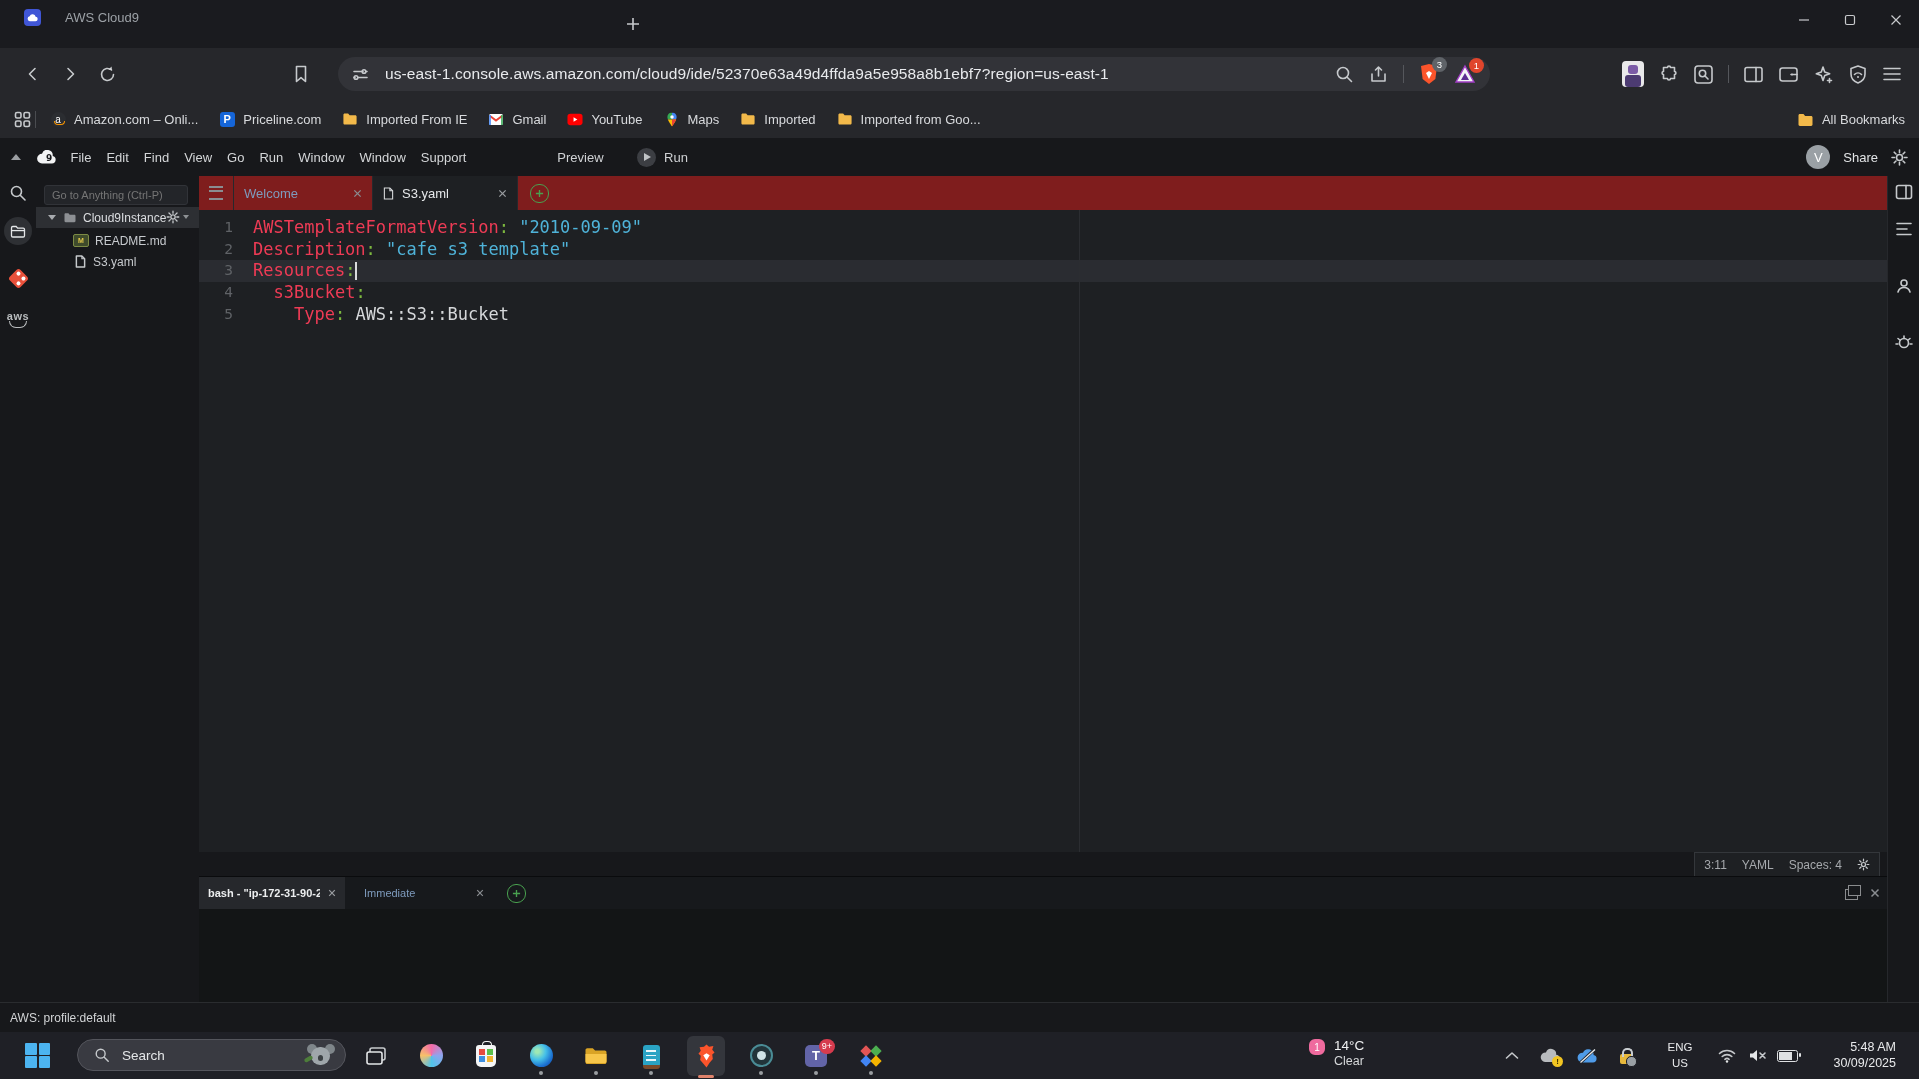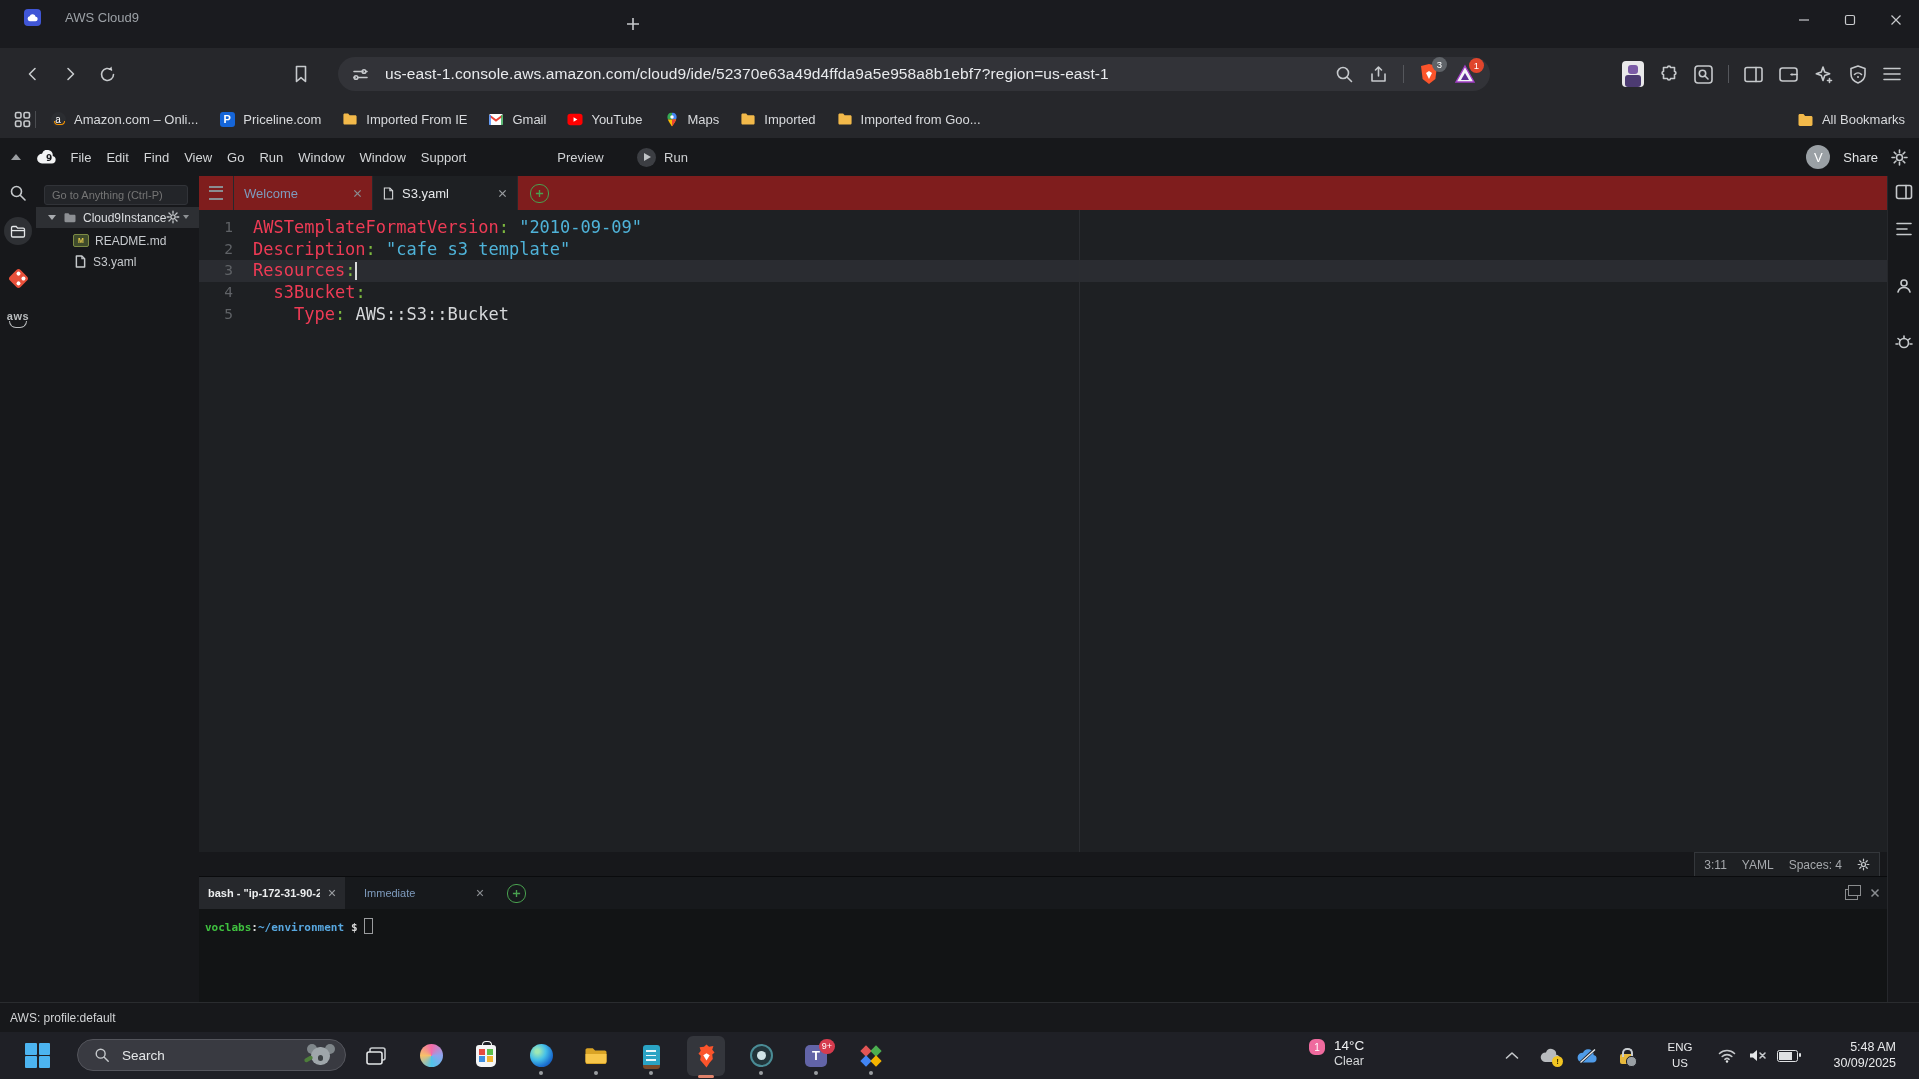--- a/index.html
+++ b/index.html
@@ -571,23 +571,20 @@
               <path d="M5 1v8M1 5h8" stroke="#49a14f" stroke-width="1.5"></path>
             </svg>
         </span>
         <span class="termctl">
           <span class="restore"></span>
           <svg width="10" height="10" viewBox="0 0 10 10">
               <path d="M1.5 1.5l7 7M8.5 1.5l-7 7" stroke="#8a8d91" stroke-width="1.5"></path>
             </svg>
         </span>
       </div>
-      <div class="termbody">
-        <span class="p-user">voclabs</span><span class="p-sep">:</span><span class="p-path">~/environment</span><span class="p-dollar">$</span><span class="termcursor"></span>
-      </div>
     </div>
 
     <div class="rightstrip">
       <span style="margin-top:8px">
         <svg width="18" height="16" viewBox="0 0 18 16">
             <rect x="1.5" y="1.5" width="15" height="13" rx="2" class="ic" stroke="#8f9296"></rect>
             <path d="M11 1.5v13" class="ic" stroke="#8f9296"></path>
           </svg>
       </span>
       <span style="margin-top:21px">

